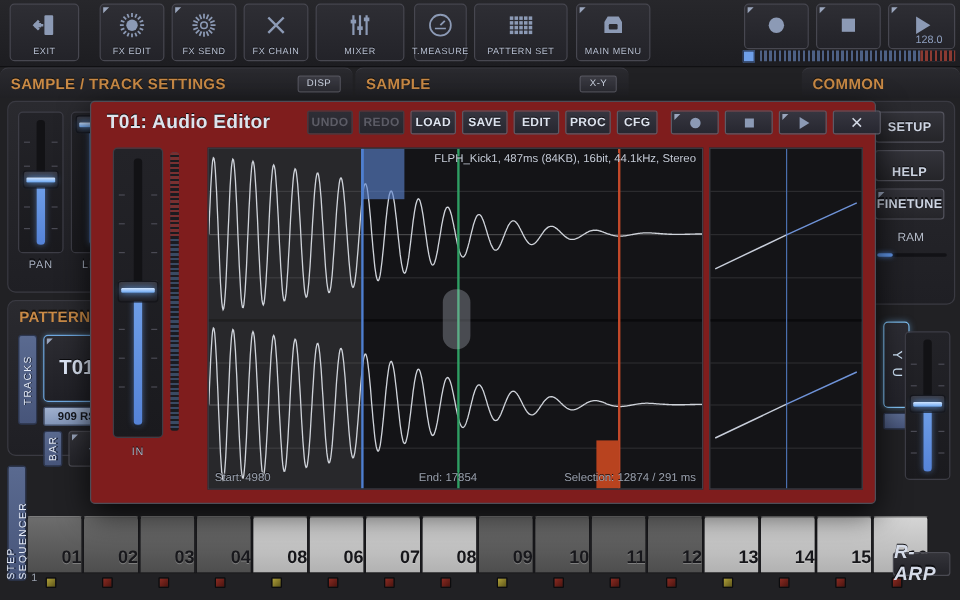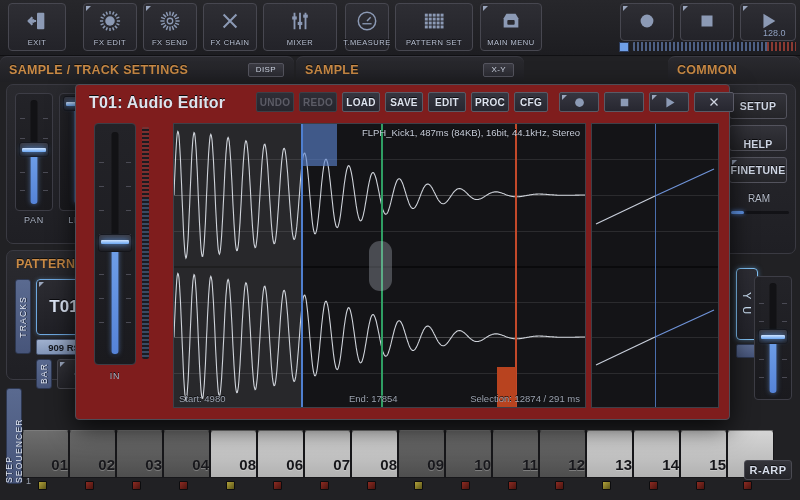--- a/index.html
+++ b/index.html
@@ -491,21 +491,21 @@
         <i style="right:4px;top:26px"></i>
       <i style="left:4px;top:44px"></i>
         <i style="right:4px;top:44px"></i>
       <i style="left:4px;top:82px"></i>
         <i style="right:4px;top:82px"></i>
       <i style="left:4px;top:100px"></i>
         <i style="right:4px;top:100px"></i>
     </div>
     <div class="fader-knob" style="top:52px;"></div>
   </div>
-  <div class="btn" style="position:absolute;right:8px;top:460px;width:48px;height:20px;font-size:11px;font-weight:bold;color:#d6dce9;">
+  <div class="btn" style="position:absolute;right:8px;top:460px;width:48px;height:20px;font-size:16px;font-weight:bold;color:#d6dce9;font-style:italic;">
     <span>R-ARP</span>
   </div>
 
   <div id="dialog">
     <div id="dlg-title">T01: Audio Editor</div>
     <div id="dlg-buttons">
         <div class="dbtn off" style="left: 180px; width: 38px;">
           <span>UNDO</span>
         </div>
         <div class="dbtn off" style="left: 223px; width: 38px;">

